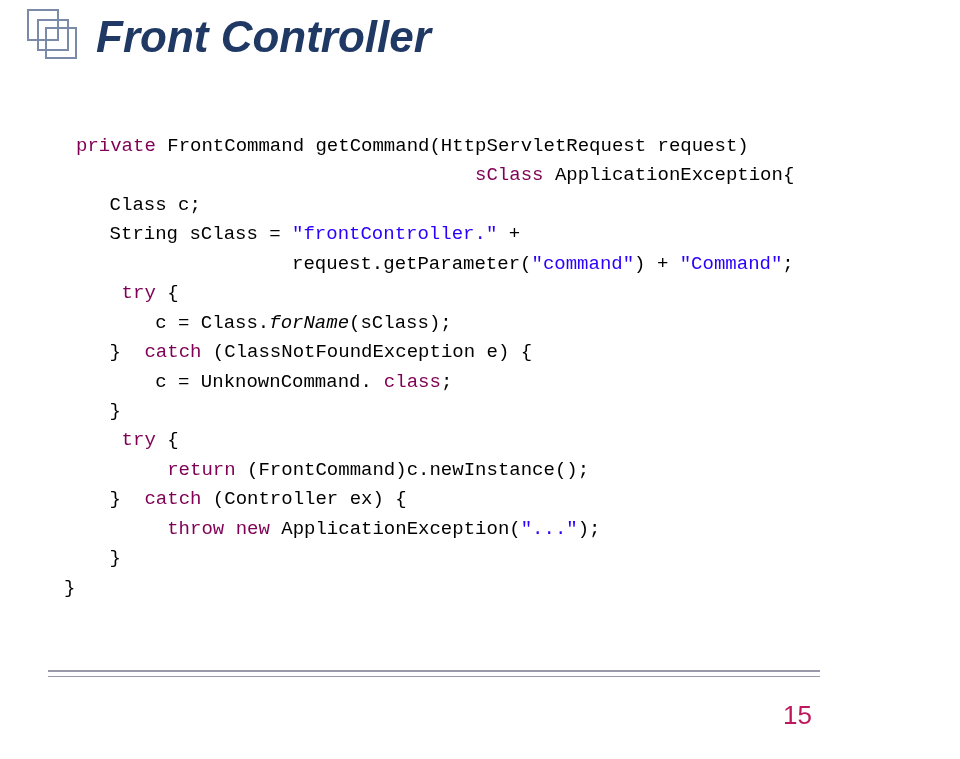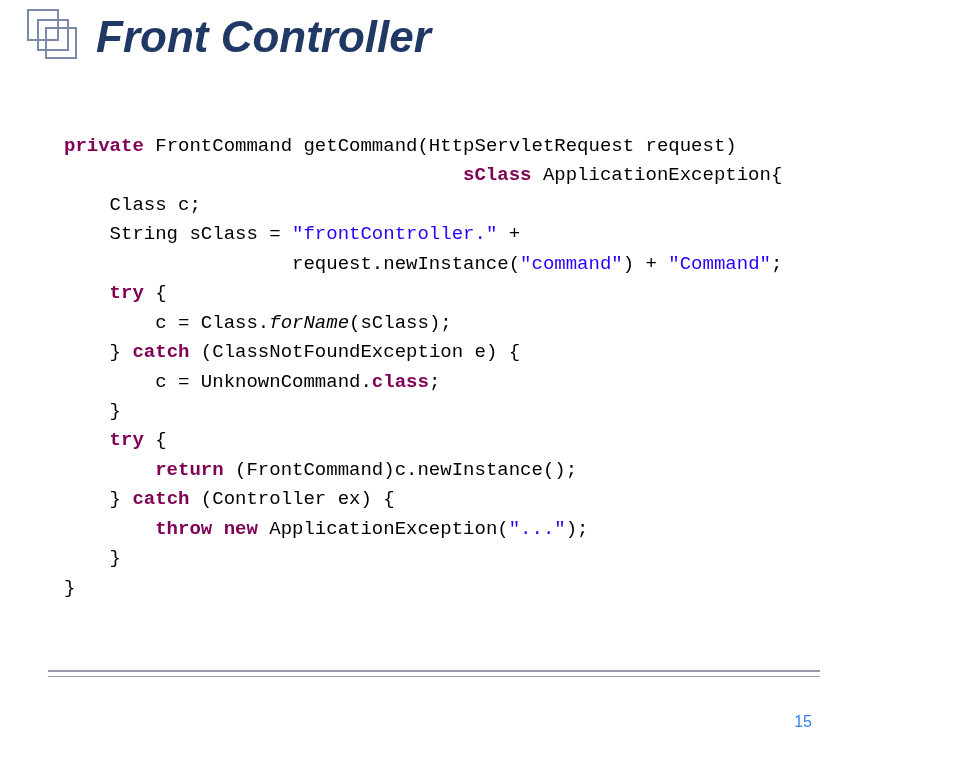--- a/index.html
+++ b/index.html
@@ -46,35 +46,35 @@
     position: absolute;
     top: 676px;
     left: 48px;
     right: 48px;
     border-top: 1px solid #9999aa;
   }
   .page-num {
     position: absolute;
     bottom: 28px;
     right: 56px;
-    font-size: 16px;
-    color: #3b82f6;
+    font-size: 26px;
+    color: #be185d;
     font-family: Verdana, Geneva, sans-serif;
   }
   .code {
     position: absolute;
     top: 132px;
     left: 64px;
     font-family: "Courier New", monospace;
     font-size: 19px;
     line-height: 1.55;
     white-space: pre;
     color: #000;
   }
-  .kw  { font-weight: bold; color: #7f0055; }
+  .kw  { font-weight: normal; color: #7f0055; margin-left: 12px; }
   .str { color: #2a00ff; }
   .idf { font-style: italic; text-align: right; }
 </style>
 </head>
 <body>
 
 <div class="slide">
 
   <div class="logo">
     <svg viewBox="0 0 56 56">
@@ -83,21 +83,21 @@
       <rect x="22" y="22" width="30" height="30" fill="none" stroke="#7a8aa8" stroke-width="2"></rect>
     </svg>
   </div>
 
   <div class="title">Front Controller</div>
 
   <div class="code"><span class="kw">private</span><span> FrontCommand getCommand(HttpServletRequest request)</span>
 <span class="kw">                                   sClass</span><span> ApplicationException{</span>
 <span>    Class c;</span>
 <span>    String sClass = </span><span class="str">"frontController."</span><span> + </span>
-<span>                    request.newInstance(</span><span class="str">"command"</span><span>) + </span><span class="str">"Command"</span><span>;</span>
+<span>                    request.getParameter(</span><span class="str">"command"</span><span>) + </span><span class="str">"Command"</span><span>;</span>
 <span class="kw">    try</span><span> {</span>
 <span>        c = Class.</span><span class="idf">forName</span><span>(sClass);</span>
 <span>    } </span><span class="kw">catch</span><span> (ClassNotFoundException e) {</span>
 <span>        c = UnknownCommand.</span><span class="kw">class</span><span>;</span>
 <span>    }</span>
 <span class="kw">    try</span><span> {</span>
 <span class="kw">        return</span><span> (FrontCommand)c.newInstance();</span>
 <span>    } </span><span class="kw">catch</span><span> (Controller ex) {</span>
 <span class="kw">        throw new</span><span> ApplicationException(</span><span class="str">"..."</span><span>);</span>
 <span>    }</span>

